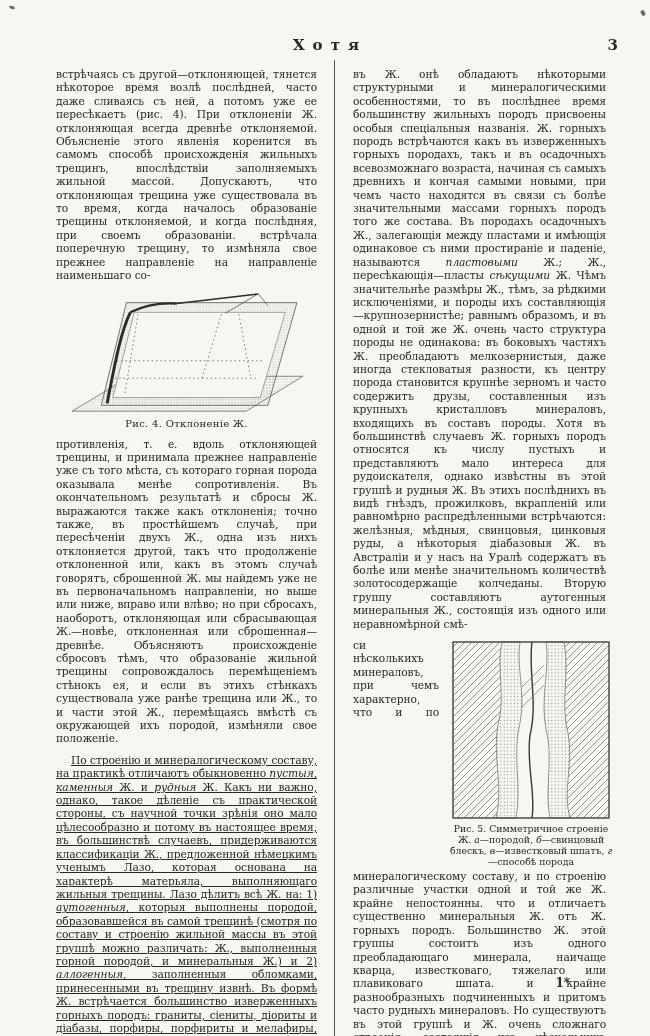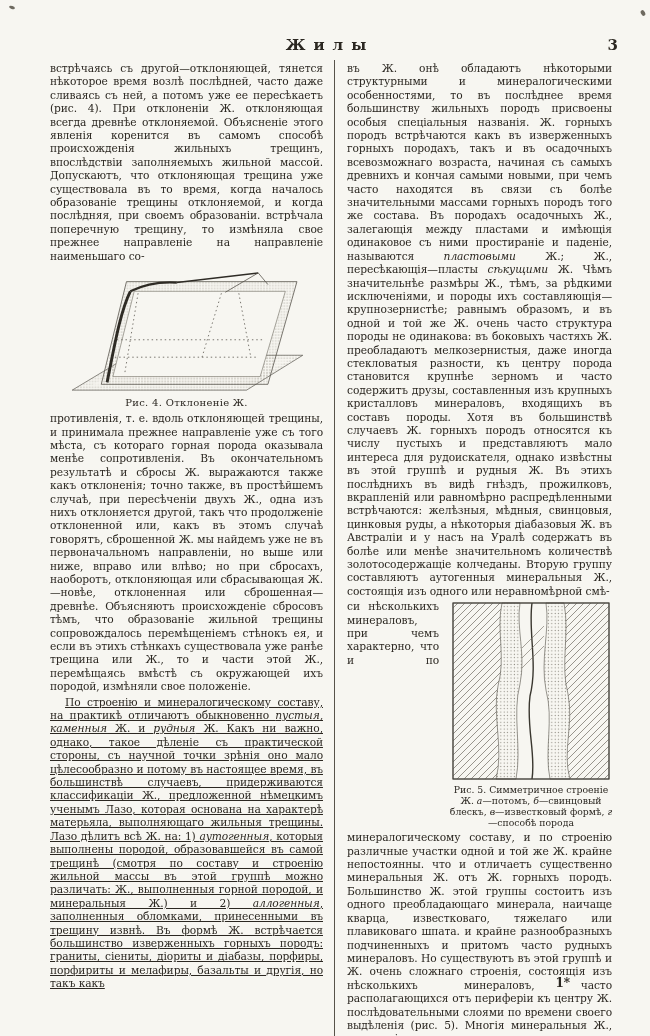--- a/index.html
+++ b/index.html
@@ -13,21 +13,21 @@
     text-align:center; font-weight:bold; font-size:15px; letter-spacing:8px;
   }
   .page-number { position:absolute; right:-6px; top:0; font-weight:bold; font-size:15px; }
   .columns { position:absolute; top:60px; left:48px; width:566px; display:flex; }
   .col {
     font-size:10.7px; line-height:13.4px; letter-spacing:-0.1px;
     text-align:justify; text-justify:inter-word;
   }
   .col.left  { width:277px; padding-right:9px; }
   .col.right { width:269px; border-left:1px solid #57534a; padding-left:10px; }
-  .para { margin:2px; }
+  .para { margin:8px; }
   .para.indent { text-indent:15px;text-decoration:underline; }
   .it { font-style:italic; }
   figure { margin:0; }
   .fig4 { margin:7px 0 3px; text-align:center; }
   .fig4 svg { display:block; margin:0 auto; }
   .fig-caption {
     font-size:10px; line-height:12px; letter-spacing:0.3px;
     text-align:center; margin-top:3px;
   }
   .fig5 { float:right; width:166px; margin:2px 0 3px 9px; }
@@ -39,21 +39,21 @@
   .speck.tr { right:5px; top:10px; width:4px; height:6px; transform:rotate(-30deg); }
 </style>
 </head>
 <body>
 
 <div class="page">
   <span class="speck tl"></span>
   <span class="speck tr"></span>
 
   <div class="header">
-    <div class="running-title">Жилы</div>
+    <div class="running-title">Хотя</div>
     <div class="page-number">3</div>
   </div>
 
   <div class="columns">
 
     <div class="col left">
       <p class="para"><span>встрѣчаясь съ другой—отклоняющей, тянется нѣкоторое время возлѣ послѣдней, часто даже сливаясь съ ней, а потомъ уже ее пересѣкаетъ (рис. 4). При отклоненіи Ж. отклоняющая всегда древнѣе отклоняемой. Объясненіе этого явленія коренится въ самомъ способѣ происхожденія жильныхъ трещинъ, впослѣдствіи заполняемыхъ жильной массой. Допускаютъ, что отклоняющая трещина уже существовала въ то время, когда началось образованіе трещины отклоняемой, и когда послѣдняя, при своемъ образованіи. встрѣчала поперечную трещину, то измѣняла свое прежнее направленіе на направленіе наименьшаго со-</span></p>
 
       <figure class="fig4">
         <svg width="238" height="124" viewBox="0 0 245 128" aria-hidden="true">
@@ -103,21 +103,21 @@
           <path d="M50,1 C44,28 54,55 46,84 C40,112 52,148 44,177 L64,177 C70,146 60,112 68,82 C74,52 64,26 68,1 Z" fill="url(#p5d)" stroke="#55524a" stroke-width="0.6"></path>
           <path d="M112,1 C118,32 108,62 116,92 C122,122 110,150 118,177 L98,177 C92,148 102,118 94,88 C88,58 98,28 94,1 Z" fill="url(#p5d)" stroke="#55524a" stroke-width="0.6"></path>
           <path d="M80,1 C76,30 86,62 78,94 C74,124 84,152 80,177" fill="none" stroke="#3a372f" stroke-width="1.4"></path>
           <g stroke="#6e6a60" stroke-width="0.6">
             <line x1="70" y1="46" x2="92" y2="24"></line>
             <line x1="70" y1="56" x2="92" y2="34"></line>
             <line x1="70" y1="66" x2="92" y2="44"></line>
           </g>
           <rect x="1" y="1" width="156" height="176" fill="none" stroke="#44413a" stroke-width="0.9"></rect>
         </svg>
-        <figcaption class="fig-caption"><span>Рис. 5. Симметричное строеніе Ж. </span><span class="it">а</span><span>—потомъ, </span><span class="it">б</span><span>—свинцовый блескъ, </span><span class="it">в</span><span>—известковый формѣ, </span><span class="it">г</span><span>—способѣ порода</span></figcaption>
+        <figcaption class="fig-caption"><span>Рис. 5. Симметричное строеніе Ж. </span><span class="it">а</span><span>—породой, </span><span class="it">б</span><span>—свинцовый блескъ, </span><span class="it">в</span><span>—известковый шпатъ, </span><span class="it">г</span><span>—способѣ порода</span></figcaption>
       </figure>
 
       <p class="para"><span>си нѣсколькихъ минераловъ, при чемъ характерно, что и по минералогическому составу, и по строенію различные участки одной и той же Ж. крайне непостоянны. что и отличаетъ существенно минеральныя Ж. отъ Ж. горныхъ породъ. Большинство Ж. этой группы состоитъ изъ одного преобладающаго минерала, наичаще кварца, известковаго, тяжелаго или плавиковаго шпата. и крайне разнообразныхъ подчиненныхъ и притомъ часто рудныхъ минераловъ. Но существуютъ въ этой группѣ и Ж. очень сложнаго строенія, состоящія изъ нѣсколькихъ минераловъ, часто располагающихся отъ периферіи къ центру Ж. послѣдовательными слоями по времени своего выдѣленія (рис. 5). Многія минеральныя Ж., относящіяся къ числу рудныхъ, представляютъ поэтому особенный интересъ въ практическомъ отношеніи и служатъ предметомъ дѣятельной эк-</span></p>
     </div>
   </div>
 
   <div class="footer-mark">1*</div>
 </div>
 
 </body></html>

